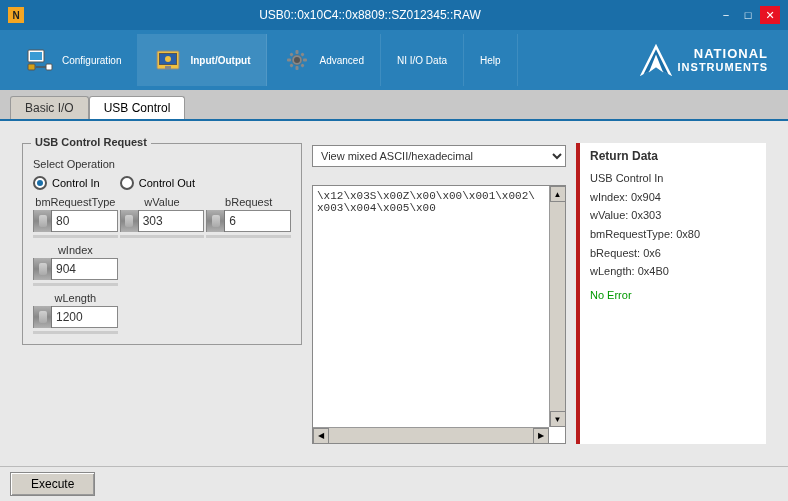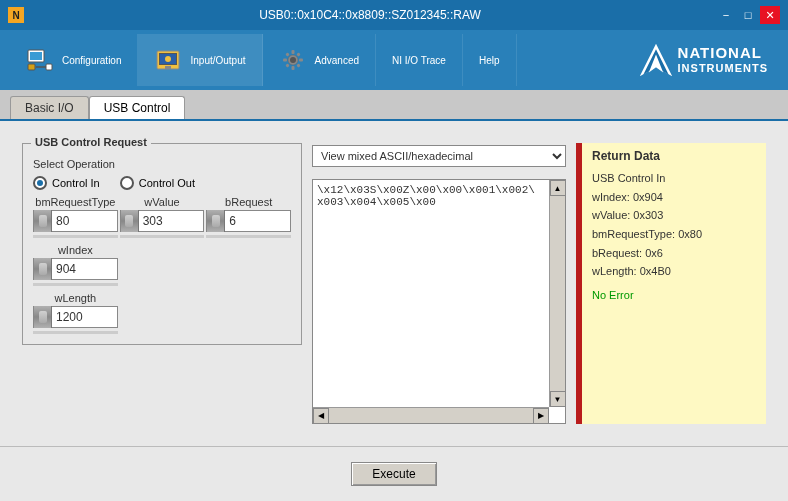--- a/index.html
+++ b/index.html
@@ -70,21 +70,21 @@
       display: flex;
       align-items: center;
       gap: 8px;
       padding: 8px 16px;
       cursor: pointer;
       color: white;
       font-size: 10px;
       height: 52px;
       border-right: 1px solid rgba(255,255,255,0.1);
     }
-    .toolbar-item.active { background: rgba(255,255,255,0.1); }
+    .toolbar-item.active { background: rgba(255,255,255,0.1); font-weight: bold; }
     .toolbar-icon {
       width: 28px;
       height: 28px;
       display: flex;
       align-items: center;
       justify-content: center;
     }
     .toolbar-icon svg { width: 28px; height: 28px; }
     .toolbar-spacer { flex: 1; }
     .ni-logo {
@@ -264,21 +264,21 @@
     }
     .wlength-field {
       grid-column: 1;
     }
 
     
     .middle-section {
       flex: 1;
       display: flex;
       flex-direction: column;
-      gap: 12px;
+      gap: 18px;
       padding-top: 2px;
     }
 
     .dropdown-row {
       display: flex;
       align-items: center;
     }
     select.view-select {
       width: 100%;
       height: 22px;
@@ -341,22 +341,22 @@
     }
     .scroll-track {
       flex: 1;
       background: #e8e8e8;
     }
 
     
     .return-panel {
       width: 190px;
       padding: 6px 10px;
-      background: #fef9c3;
-      border-left: 6px solid #b91c1c;
+      background: #ffffff;
+      border-left: 4px solid #b91c1c;
     }
     .return-title {
       font-size: 12px;
       font-weight: 600;
       color: #333;
       margin-bottom: 6px;
     }
     .return-item {
       font-size: 11px;
       color: #333;
@@ -365,23 +365,23 @@
     .return-status {
       margin-top: 8px;
       font-size: 11px;
       color: #009900;
       font-weight: 500;
     }
 
     
     .bottom-bar {
       display: flex;
-      justify-content: center;
-      align-items: center;
-      padding: 15px 10px;
+      justify-content: flex-start;
+      align-items: center;
+      padding: 5px 10px;
       background: #e8e8e8;
       border-top: 1px solid #bbb;
     }
     .execute-btn {
       background: #d4d0c8;
       border: 1px solid #888;
       padding: 4px 20px;
       font-size: 12px;
       cursor: pointer;
       color: #000;
@@ -452,38 +452,38 @@
         <rect x="7" y="7" width="3" height="3" rx="1" fill="#888" transform="rotate(45 8.5 8.5)"></rect>
         <rect x="18" y="7" width="3" height="3" rx="1" fill="#888" transform="rotate(45 19.5 8.5)"></rect>
         <rect x="7" y="18" width="3" height="3" rx="1" fill="#888" transform="rotate(45 8.5 19.5)"></rect>
         <rect x="18" y="18" width="3" height="3" rx="1" fill="#888" transform="rotate(45 19.5 19.5)"></rect>
       </svg>
     </div>
     <span>Advanced</span>
   </div>
 
   <div class="toolbar-item">
-    <span>NI I/O Trace</span>
+    <span>NI I/O Data</span>
   </div>
 
   <div class="toolbar-item">
     <span>Help</span>
   </div>
 
   <div class="toolbar-spacer"></div>
 
   <div class="ni-logo">
     <svg class="ni-logo-eagle" width="40" height="40" viewBox="0 0 40 40">
 
       <polygon points="20,2 38,38 20,28 2,38" fill="white"></polygon>
       <polygon points="20,8 34,36 20,28 6,36" fill="#1a6ea8"></polygon>
       <polygon points="20,14 28,34 20,28 12,34" fill="white"></polygon>
     </svg>
     <div class="ni-logo-text">
-      <div style="font-size:15px;font-weight:bold;letter-spacing:1px;">NATIONAL</div>
+      <div style="font-size:13px;font-weight:bold;letter-spacing:1px;text-align:right;">NATIONAL</div>
       <div style="font-size:11px;font-weight:bold;letter-spacing:1px;">INSTRUMENTS</div>
     </div>
   </div>
 </div>
 
 <div class="content">
   <div class="main-content-area">
 
     <div class="tabs">
       <div class="tab">

